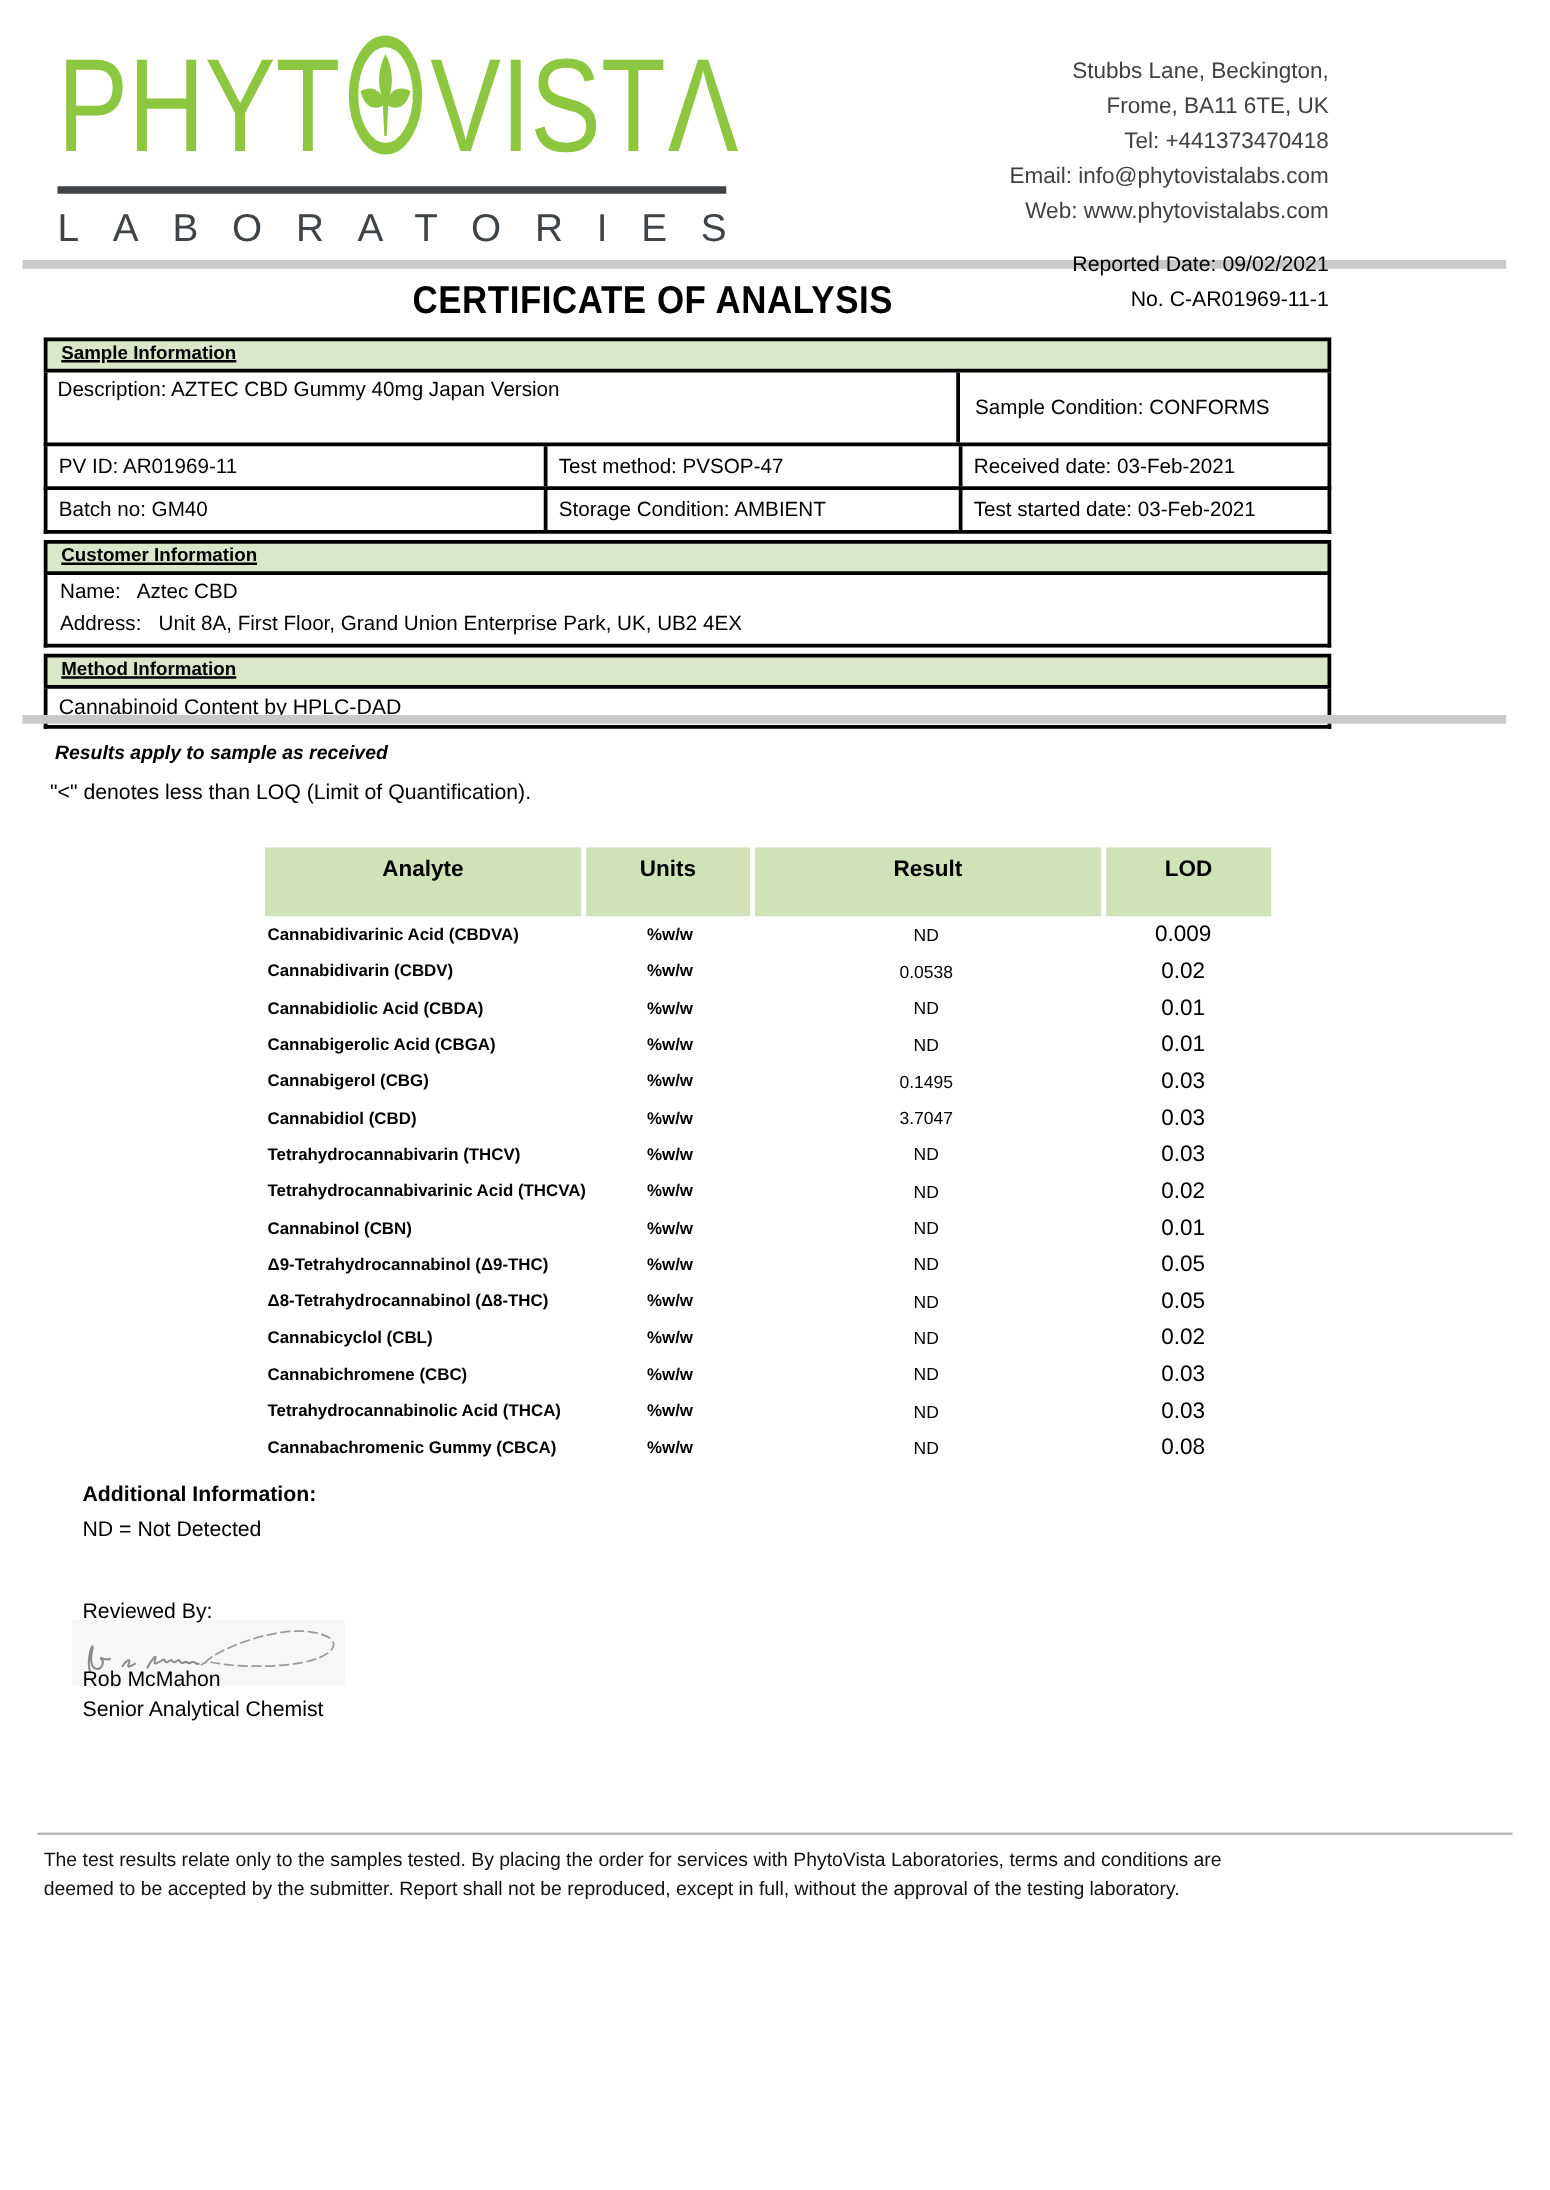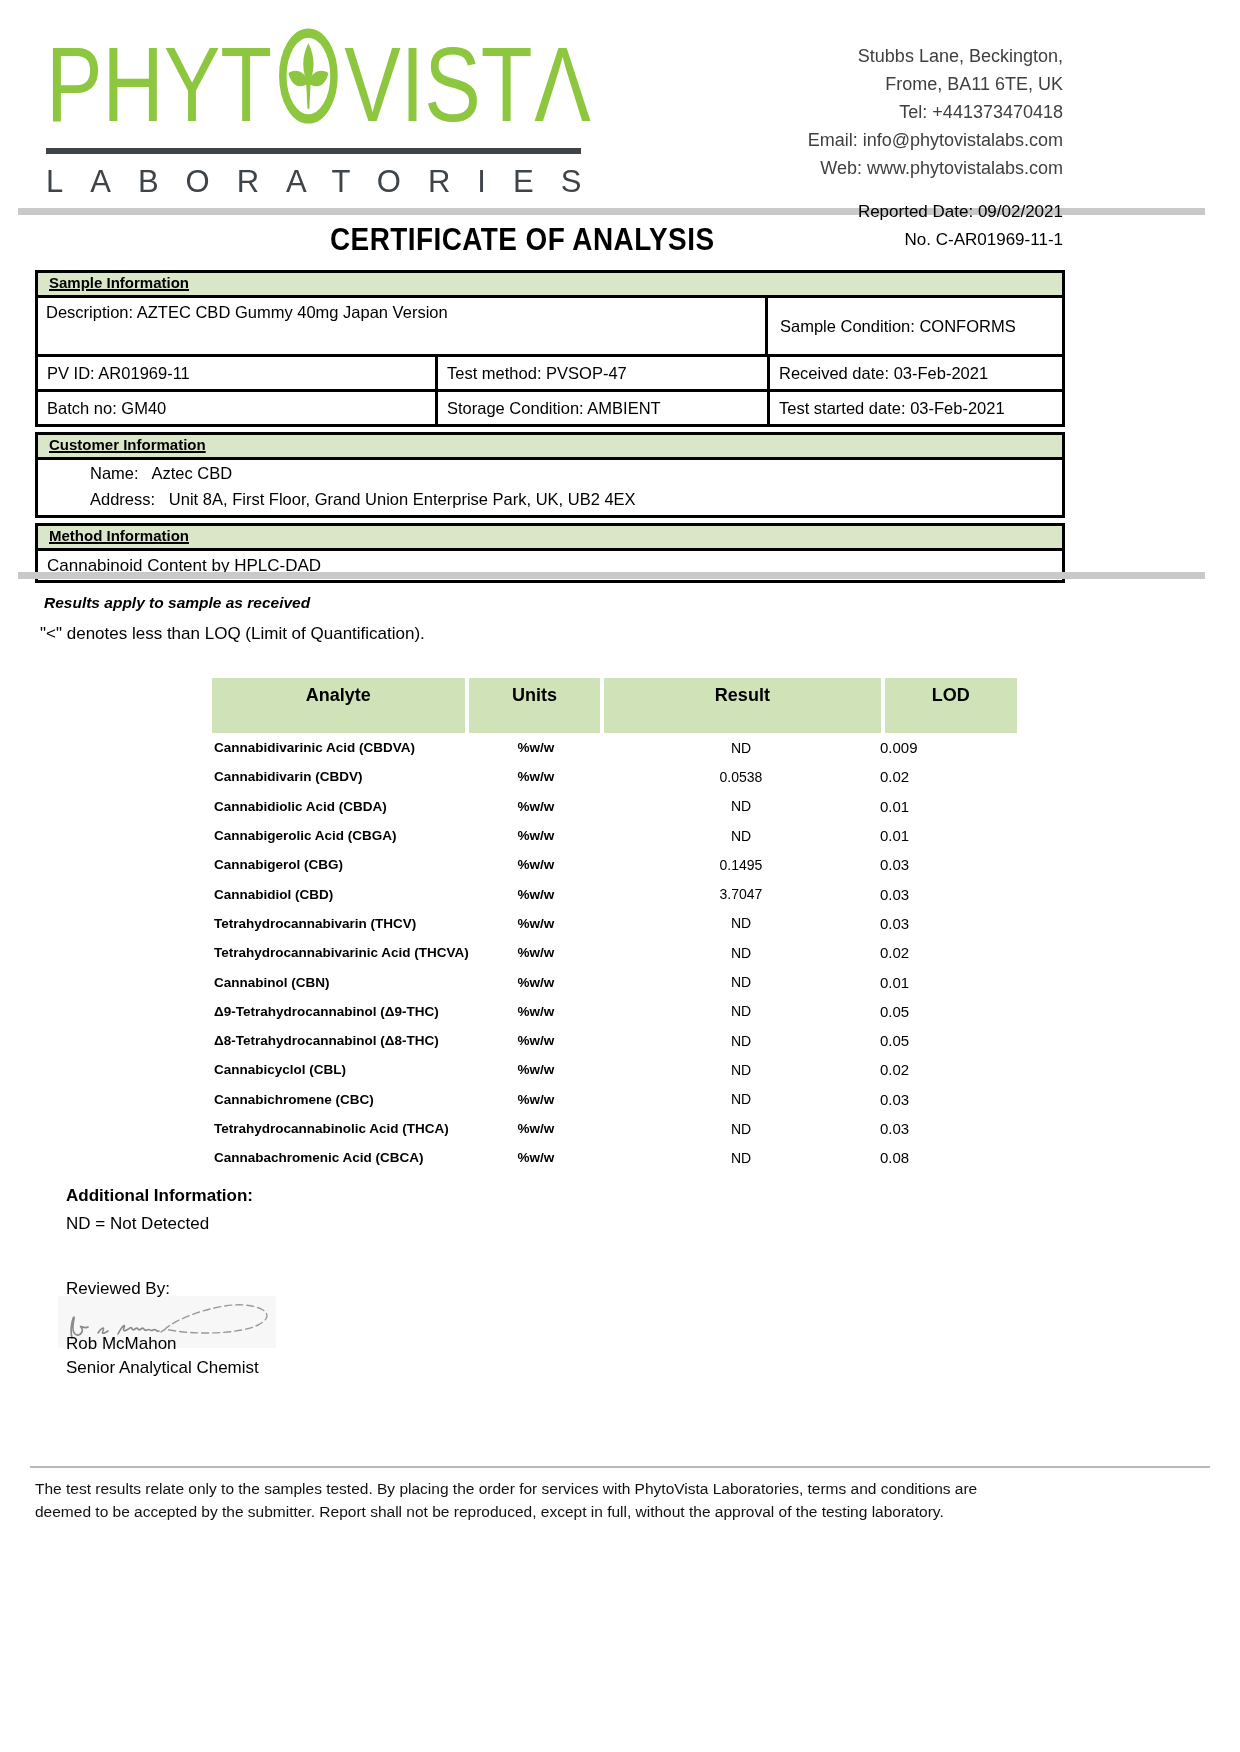--- a/index.html
+++ b/index.html
@@ -51,39 +51,39 @@
     white-space:pre-wrap;
   }
   .cond-cell { width:282px; display:flex; align-items:center; padding-left:12px; font-size:16.5px; }
   .triple-row { display:flex; height:35px; }
   .triple-row .c { display:flex; align-items:center; padding-left:9px; font-size:16.5px; box-sizing:border-box; }
   .c1 { width:400px; border-right:3px solid #000; }
   .c2 { width:332px; border-right:3px solid #000; }
   .c3 { flex:1; }
   .gap { height:5px; }
   .cust-box { height:58px; display:flex; flex-direction:column; justify-content:space-between; padding:4px 10px 6px 10px; font-size:16.5px; }
-  .cust-box div { white-space:pre-wrap;margin-left:42px; }
+  .cust-box div { white-space:pre-wrap; }
   .method-box { height:32px; display:flex; align-items:center; padding-left:9px; font-size:17px; }
   
   .note-italic { position:absolute; left:44px; top:594px; font-size:15.5px; font-weight:bold; font-style:italic; }
   .note-loq    { position:absolute; left:40px; top:624px; font-size:17px; }
   
   .results { position:absolute; left:212px; top:678px; width:805px; }
   .rt-head { display:flex; gap:4px; }
   .rt-head .hcell {
     background:#cfe2b8; height:55px; box-sizing:border-box; padding-top:7px;
     text-align:center; font-size:18px; font-weight:bold;
   }
   .h-analyte { width:254px; } .h-units { width:132px; } .h-result { width:278px; } .h-lod { width:133px; }
   .rt-row { display:flex; height:29.3px; align-items:center; }
   .rt-cell { box-sizing:border-box; }
   .rt-analyte { width:258px; font-size:13.5px; font-weight:bold; padding-left:2px; }
   .rt-units   { width:132px; font-size:13.5px; font-weight:bold; text-align:center; }
   .rt-result  { width:278px; font-size:14px; text-align:center; }
-  .rt-lod     { width:133px; font-size:15px; text-align:left; }
+  .rt-lod     { width:133px; font-size:18px; text-align:center; }
   
   .add-info { position:absolute; left:66px; top:1186px; font-size:17px; font-weight:bold; }
   .nd-note  { position:absolute; left:66px; top:1214px; font-size:17px; }
   .reviewed { position:absolute; left:66px; top:1279px; font-size:17px; }
   .signature { position:absolute; left:58px; top:1296px; width:218px; height:52px; background:rgba(0,0,0,0.03); }
   .sig-name  { position:absolute; left:66px; top:1334px; font-size:17px; }
   .sig-title { position:absolute; left:66px; top:1358px; font-size:17px; }
   .footer-rule { position:absolute; left:30px; top:1466px; width:1180px; height:2px; background:#b9b9b9; }
   .footer-text { position:absolute; left:35px; top:1477px; width:1175px; font-size:15.5px; line-height:23px; color:#111; }
 </style>
@@ -251,21 +251,21 @@
           <div class="rt-cell rt-result">ND</div>
           <div class="rt-cell rt-lod">0.03</div>
         </div>
         <div class="rt-row">
           <div class="rt-cell rt-analyte">Tetrahydrocannabinolic Acid (THCA)</div>
           <div class="rt-cell rt-units">%w/w</div>
           <div class="rt-cell rt-result">ND</div>
           <div class="rt-cell rt-lod">0.03</div>
         </div>
         <div class="rt-row">
-          <div class="rt-cell rt-analyte">Cannabachromenic Acid (CBCA)</div>
+          <div class="rt-cell rt-analyte">Cannabachromenic Gummy (CBCA)</div>
           <div class="rt-cell rt-units">%w/w</div>
           <div class="rt-cell rt-result">ND</div>
           <div class="rt-cell rt-lod">0.08</div>
         </div>
       </div>
   </div>
 
   <div class="add-info">Additional Information:</div>
   <div class="nd-note">ND = Not Detected</div>
 

